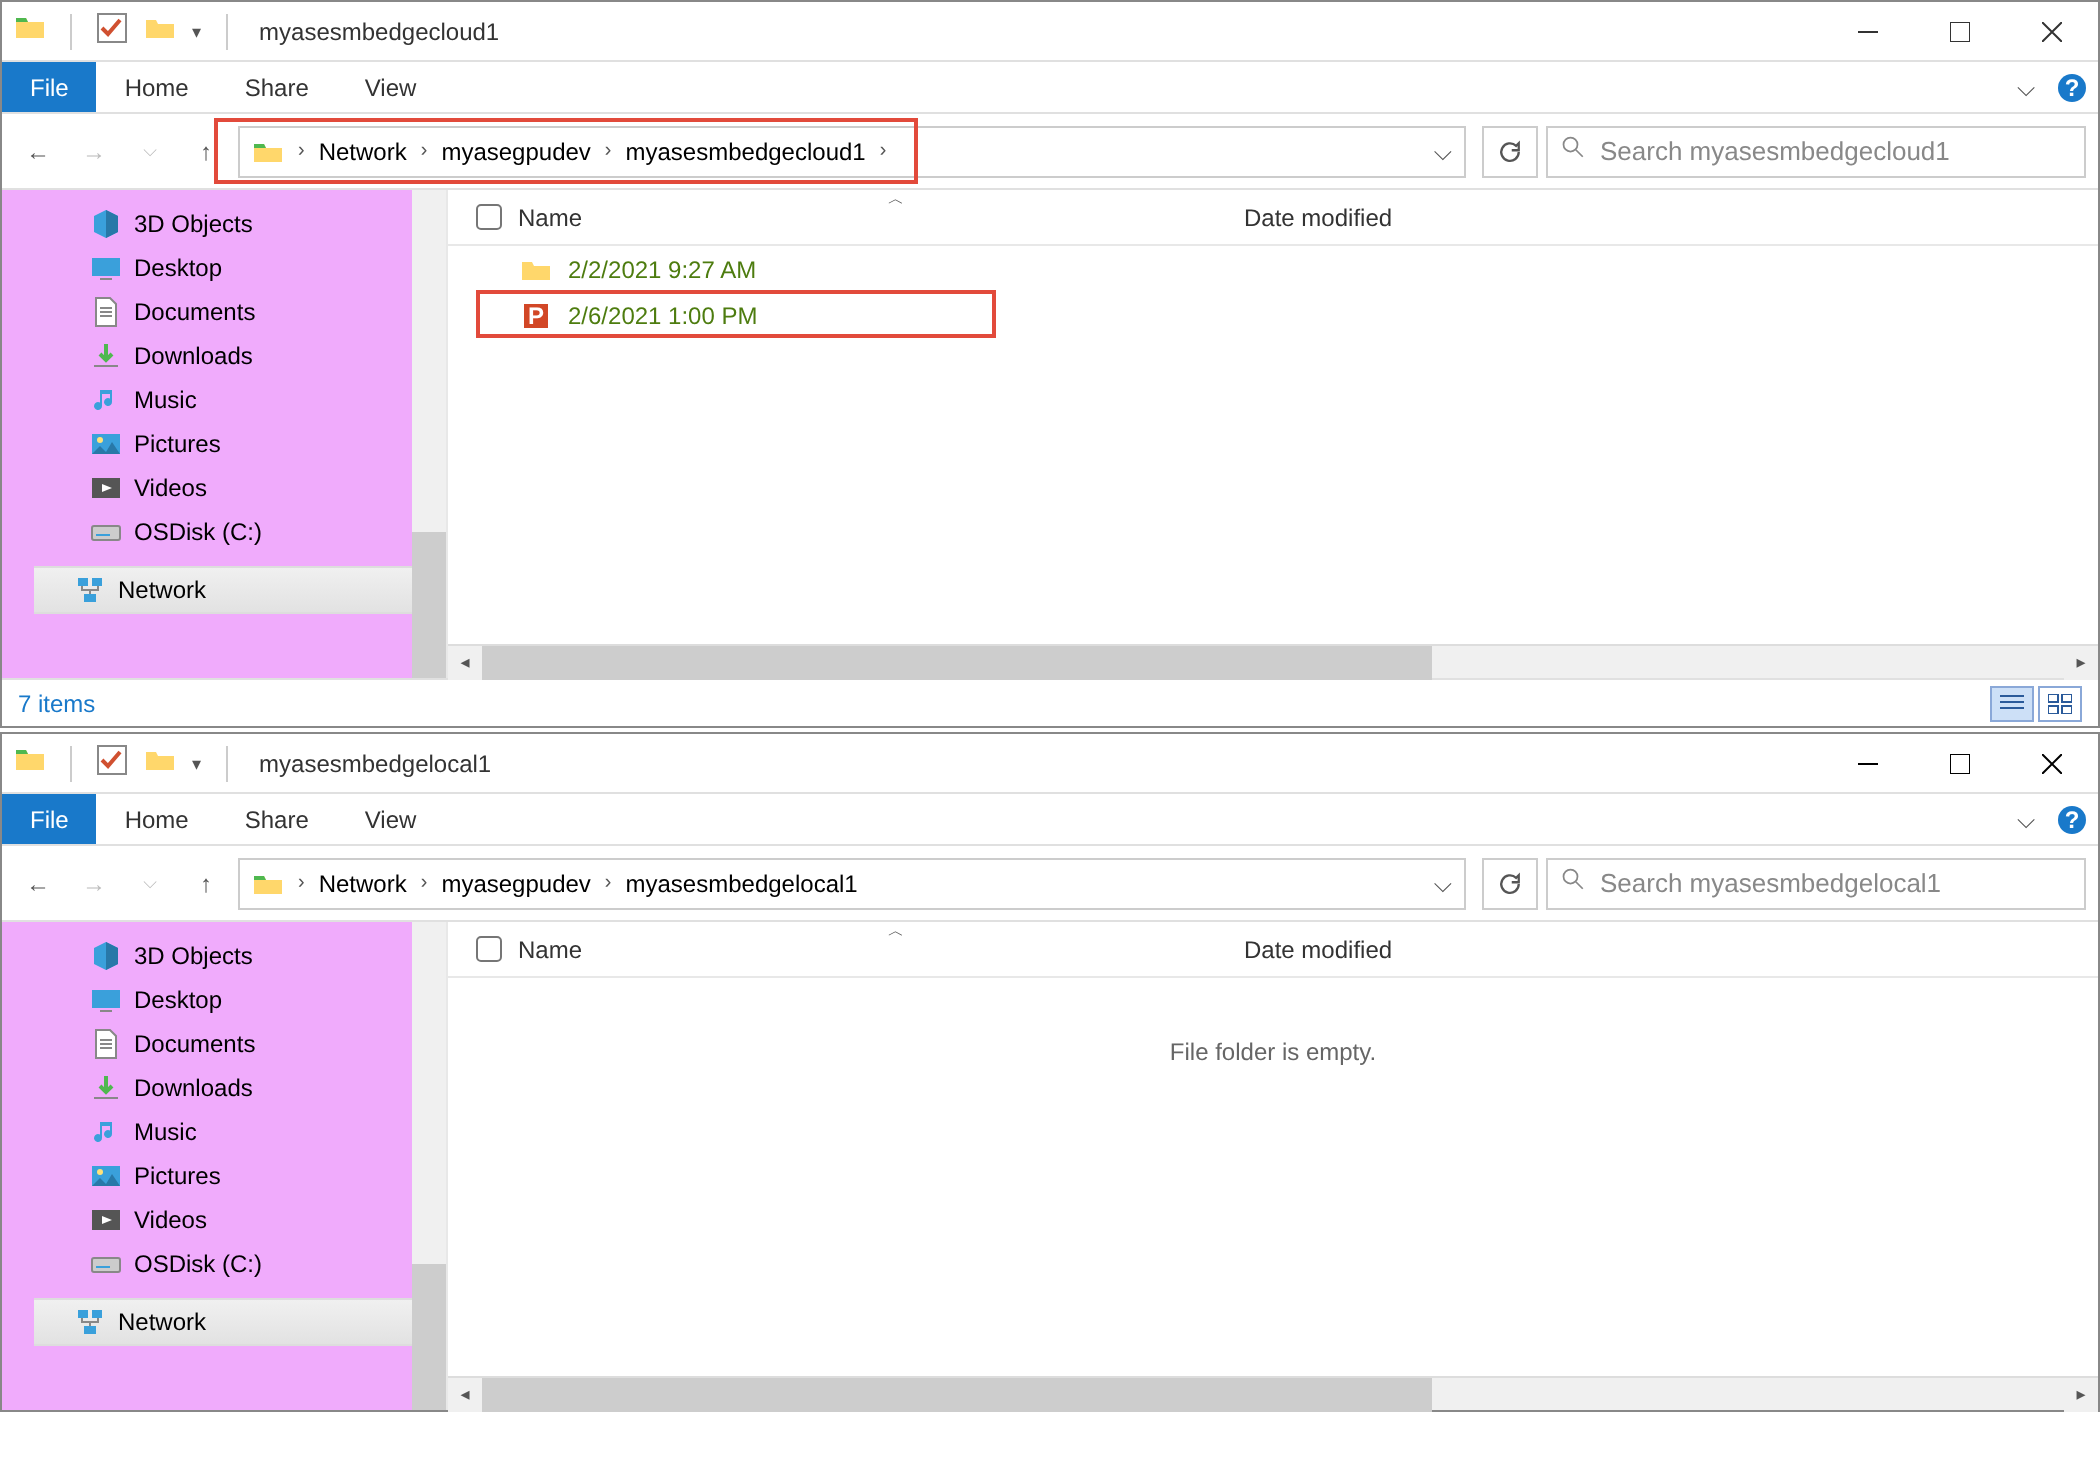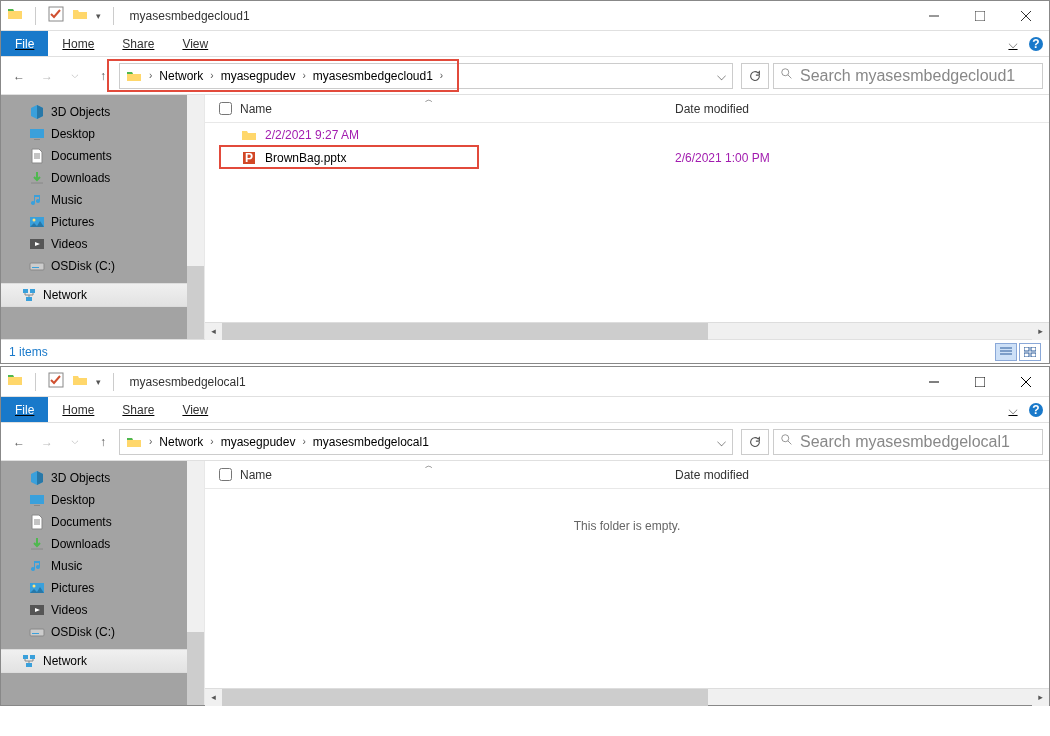--- a/index.html
+++ b/index.html
@@ -5,62 +5,62 @@
 * { margin:0; padding:0; box-sizing:border-box; font-family:"Segoe UI",Tahoma,sans-serif; font-size:12px; }
 body { background:#fff; width:1050px; }
 .window { border:1px solid #888; background:#fff; position:relative; }
 .titlebar { height:30px; display:flex; align-items:center; background:#fff; border-bottom:1px solid #e0e0e0; }
 .qat { display:flex; align-items:center; padding:0 6px; gap:8px; }
 .qat svg { width:16px; height:16px; }
 .title-sep { width:1px; height:18px; background:#ccc; margin:0 4px; }
 .title-text { padding-left:6px; color:#333; }
 .win-ctrls { margin-left:auto; display:flex; }
 .win-ctrls div { width:46px; height:30px; display:flex; align-items:center; justify-content:center; }
-.ribbon { height:26px; display:flex; align-items:stretch; border-bottom:1px solid #e0e0e0;text-decoration:underline; }
+.ribbon { height:26px; display:flex; align-items:stretch; border-bottom:1px solid #e0e0e0; }
 .ribbon .file { background:#1979ca; color:#fff; padding:0 14px; display:flex; align-items:center; }
 .ribbon .tab { padding:0 14px; display:flex; align-items:center; color:#333; }
 .ribbon .spacer { flex:1; }
 .ribbon .help { width:26px; display:flex; align-items:center; justify-content:center; }
 .ribbon .caret { width:20px; display:flex; align-items:center; justify-content:center; color:#555; }
 .navrow { height:38px; display:flex; align-items:center; padding:2px 6px; gap:4px; border-bottom:1px solid #e0e0e0; position:relative; }
 .nav-btn { width:24px; height:24px; display:flex; align-items:center; justify-content:center; color:#555; }
 .nav-btn.disabled { color:#bbb; }
 .bc-wrap { flex:1; height:26px; border:1px solid #ccc; display:flex; align-items:center; padding:0 2px; position:relative; margin-right:4px; }
 .bc-wrap .seg { display:flex; align-items:center; height:100%; padding:0 4px; }
 .bc-wrap .chev { color:#555; padding:0 3px; font-size:10px; }
 .bc-actions { margin-left:auto; display:flex; align-items:center; gap:6px; padding-right:4px; color:#555; }
 .refresh-btn { width:28px; height:26px; border:1px solid #ccc; display:flex; align-items:center; justify-content:center; color:#555; }
 .search { width:270px; height:26px; border:1px solid #ccc; display:flex; align-items:center; padding:0 6px; color:#777; gap:6px; }
 .redbox { border:2px solid #e24a3b; position:absolute; pointer-events:none; }
 .body-area { display:flex; }
-.sidebar { width:204px; border-right:1px solid #e8e8e8; padding:6px 0; background:#a3a3a3; position:relative; }
+.sidebar { width:223px; border-right:1px solid #e8e8e8; padding:6px 16px; background:#f0abfc; position:relative; }
 .side-item { display:flex; align-items:center; height:22px; padding-left:28px; gap:6px; }
 .side-item svg { width:16px; height:16px; flex-shrink:0; }
 .side-network { background:linear-gradient(#f0f0f0,#e2e2e2); height:24px; display:flex; align-items:center; padding-left:20px; gap:6px; margin-top:6px; border-top:1px solid #ddd; border-bottom:1px solid #ddd; }
 .content { flex:1; position:relative; display:flex; flex-direction:column; }
 .col-headers { height:28px; display:flex; align-items:center; border-bottom:1px solid #e8e8e8; padding-left:14px; color:#333; position:relative; }
-.col-headers .c1 { display:flex; align-items:center; gap:8px; width:456px; }
+.col-headers .c1 { display:flex; align-items:center; gap:8px; width:384px; }
 .col-headers .c2 { width:120px; }
 .col-headers .sort { position:absolute; left:220px; top:-1px; font-size:8px; color:#555; }
 .file-row { height:23px; display:flex; align-items:center; padding-left:36px; position:relative; }
 .file-row .icon { width:16px; height:16px; margin-right:8px; }
 .file-row .name { width:410px; }
-.file-row .date { color:#a21caf; }
+.file-row .date { color:#4d7c0f; }
 .empty-msg { text-align:center; color:#666; padding:30px 0; }
 .hscroll { height:17px; background:#f0f0f0; border-top:1px solid #ddd; display:flex; align-items:center; }
 .hscroll .arr { width:17px; height:17px; background:#f0f0f0; display:flex; align-items:center; justify-content:center; color:#555; font-size:9px; }
 .hscroll .track { flex:1; height:17px; position:relative; }
 .hscroll .thumb { position:absolute; left:0; width:60%; height:100%; background:#cdcdcd; }
 .statusbar { height:24px; border-top:1px solid #e0e0e0; display:flex; align-items:center; padding:0 8px; color:#1979ca; }
 .statusbar .views { margin-left:auto; display:flex; gap:2px; }
 .statusbar .views div { width:22px; height:18px; border:1px solid #8aa8d8; display:flex; align-items:center; justify-content:center; }
 .statusbar .views .active { background:#cde0f7; }
 .vsb { position:absolute; right:0; top:0; bottom:0; width:17px; background:#f0f0f0; }
 .vsb .thumb { position:absolute; left:0; width:100%; background:#cdcdcd; }
-input.sbox { border:none; outline:none; flex:1; font-size:16px; color:#3b82f6; }
+input.sbox { border:none; outline:none; flex:1; font-size:13px; color:#3b82f6; }
 input.sbox::placeholder { color:#888; }
 </style>
 </head>
 <body>
 
 <div class="window">
   <div class="titlebar">
     <div class="qat">
       <span><svg viewBox="0 0 16 16">
             <path fill="#ffd76b" d="M1 3h5l1 2h8v8H1z"></path>
@@ -236,38 +236,37 @@
               <path fill="#ffd76b" d="M1 4h5l1 2h8v7H1z"></path>
             </svg></span>
         <span class="date">2/2/2021 9:27 AM</span>
       </div>
       <div style="position:relative;">
         <div class="file-row">
           <span class="icon"><svg viewBox="0 0 16 16">
                 <rect x="2" y="2" width="12" height="12" fill="#d24726"></rect>
                 <text x="8" y="12" text-anchor="middle" fill="#fff" font-size="9" font-weight="bold">P</text>
               </svg></span>
-          <span class="name">BrownBag.pptx</span>
           <span class="date">2/6/2021 1:00 PM</span>
         </div>
         <div class="redbox" style="left:14px; top:-1px; width:260px; height:24px;"></div>
       </div>
       <div style="flex:1"></div>
       <div class="hscroll">
         <div class="arr">◂</div>
         <div class="track">
             <div class="thumb"></div>
           </div>
         <div class="arr">▸</div>
       </div>
     </div>
   </div>
 
   <div class="statusbar">
-    <span>1 items</span>
+    <span>7 items</span>
     <div class="views">
       <div class="active">
           <svg width="12" height="10">
             <path d="M0 1h12M0 4h12M0 7h12" stroke="#2a5a9a"></path>
           </svg>
         </div>
       <div>
           <svg width="12" height="10">
             <rect x="0" y="0" width="5" height="4" fill="none" stroke="#2a5a9a"></rect>
             <rect x="7" y="0" width="5" height="4" fill="none" stroke="#2a5a9a"></rect>
@@ -442,21 +441,21 @@
 
     <div class="content">
       <div class="col-headers">
         <span class="sort">︿</span>
         <div class="c1">
             <input type="checkbox" style="">
             <span>Name</span>
           </div>
         <div class="c2">Date modified</div>
       </div>
-      <div class="empty-msg">This folder is empty.</div>
+      <div class="empty-msg">File folder is empty.</div>
       <div style="flex:1"></div>
       <div class="hscroll">
         <div class="arr">◂</div>
         <div class="track">
             <div class="thumb"></div>
           </div>
         <div class="arr">▸</div>
       </div>
     </div>
   </div>

